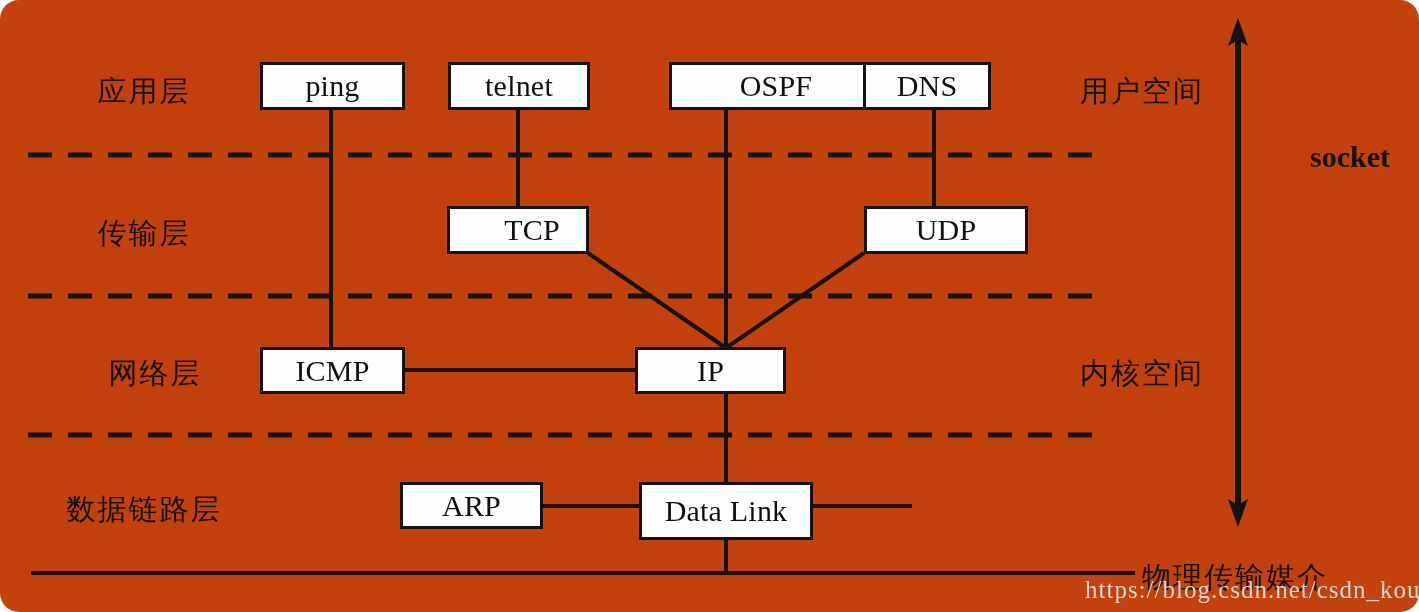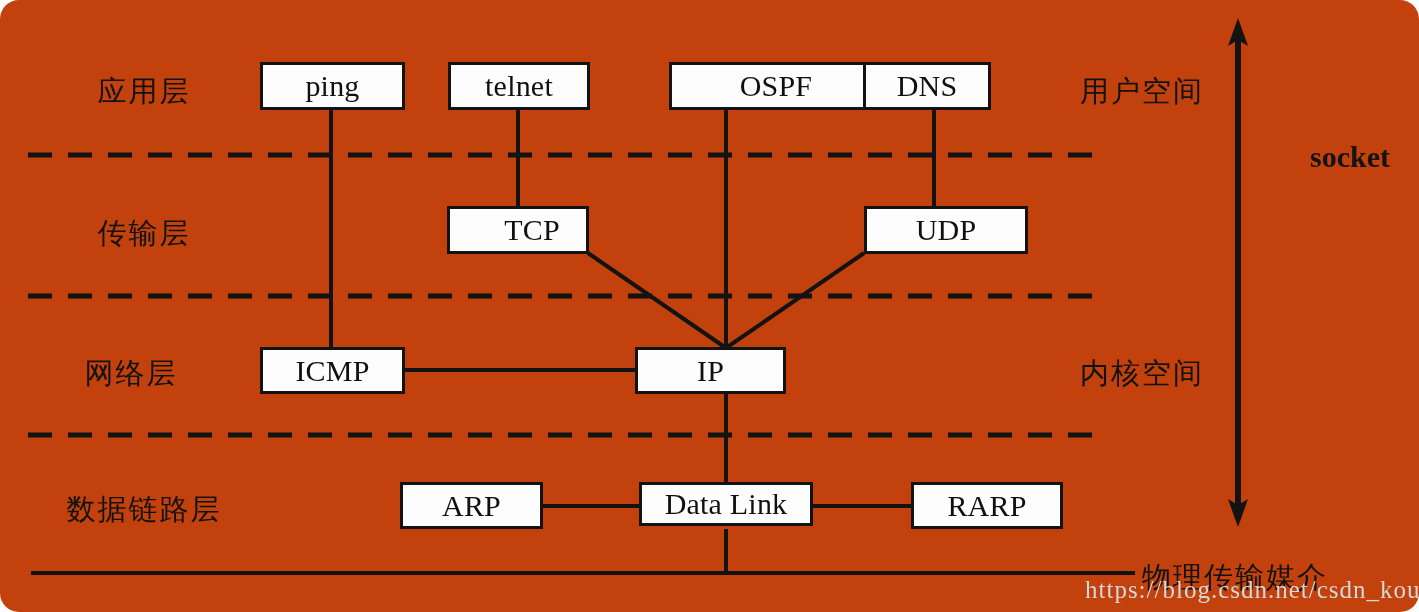--- a/index.html
+++ b/index.html
@@ -121,21 +121,21 @@
       <line x1="1238" y1="34" x2="1238" y2="512" stroke="#131313" stroke-width="6"></line>
       <polygon points="1238,18 1228,46 1238,40 1248,46" fill="#131313"></polygon>
       <polygon points="1238,527 1228,499 1238,505 1248,499" fill="#131313"></polygon>
     </g>
   </svg>
 
   <div class="layer-label" style="left:63px; top:72px; width:162px;">应用层</div>
 
   <div class="layer-label" style="left:63px; top:214px; width:162px;">传输层</div>
 
-  <div class="layer-label" style="left:50px; top:354px; width:162px;">网络层</div>
+  <div class="layer-label" style="left:74px; top:354px; width:162px;">网络层</div>
 
   <div class="layer-label" style="left:53px; top:490px; width:182px;">数据链路层</div>
 
   <div class="node-box" style="left:260px; top:62px; width:145px; height:48px;">ping</div>
 
   <div class="node-box" style="left:448px; top:62px; width:142px; height:48px;">telnet</div>
 
   <div class="node-box" style="left:637px; top:62px; width:214px; height:48px;margin-left:32px;">OSPF</div>
 
   <div class="node-box" style="left:863px; top:62px; width:128px; height:48px;">DNS</div>
@@ -143,23 +143,22 @@
   <div class="node-box" style="left:447px; top:206px; width:142px; height:48px;padding-left:28px;">TCP</div>
 
   <div class="node-box" style="left:864px; top:206px; width:164px; height:48px;">UDP</div>
 
   <div class="node-box" style="left:260px; top:347px; width:145px; height:47px;">ICMP</div>
 
   <div class="node-box" style="left:635px; top:347px; width:151px; height:47px;">IP</div>
 
   <div class="node-box" style="left:400px; top:482px; width:143px; height:47px;">ARP</div>
 
-  <div class="node-box" style="left:639px; top:482px; width:174px; height:44px;">Data Link</div>
+  <div class="node-box" style="left:639px; top:482px; width:174px; height:58px;">Data Link</div>
 
-  <div class="node-box" style="left:911px; top:482px; width:152px; height:47px;">RARP</div>
 
   <div class="side-label" style="left:1080px; top:72px;">用户空间</div>
 
   <div class="side-label" style="left:1080px; top:354px;">内核空间</div>
 
   <div class="edge-label" style="left:1310px; top:140px;font-weight:bold;">socket</div>
 
   <div class="media-label" style="left:1142px; top:558px;">物理传输媒介</div>
 
   <div class="watermark" style="left:1085px; top:576px;">https://blog.csdn.net/csdn_kou</div>

